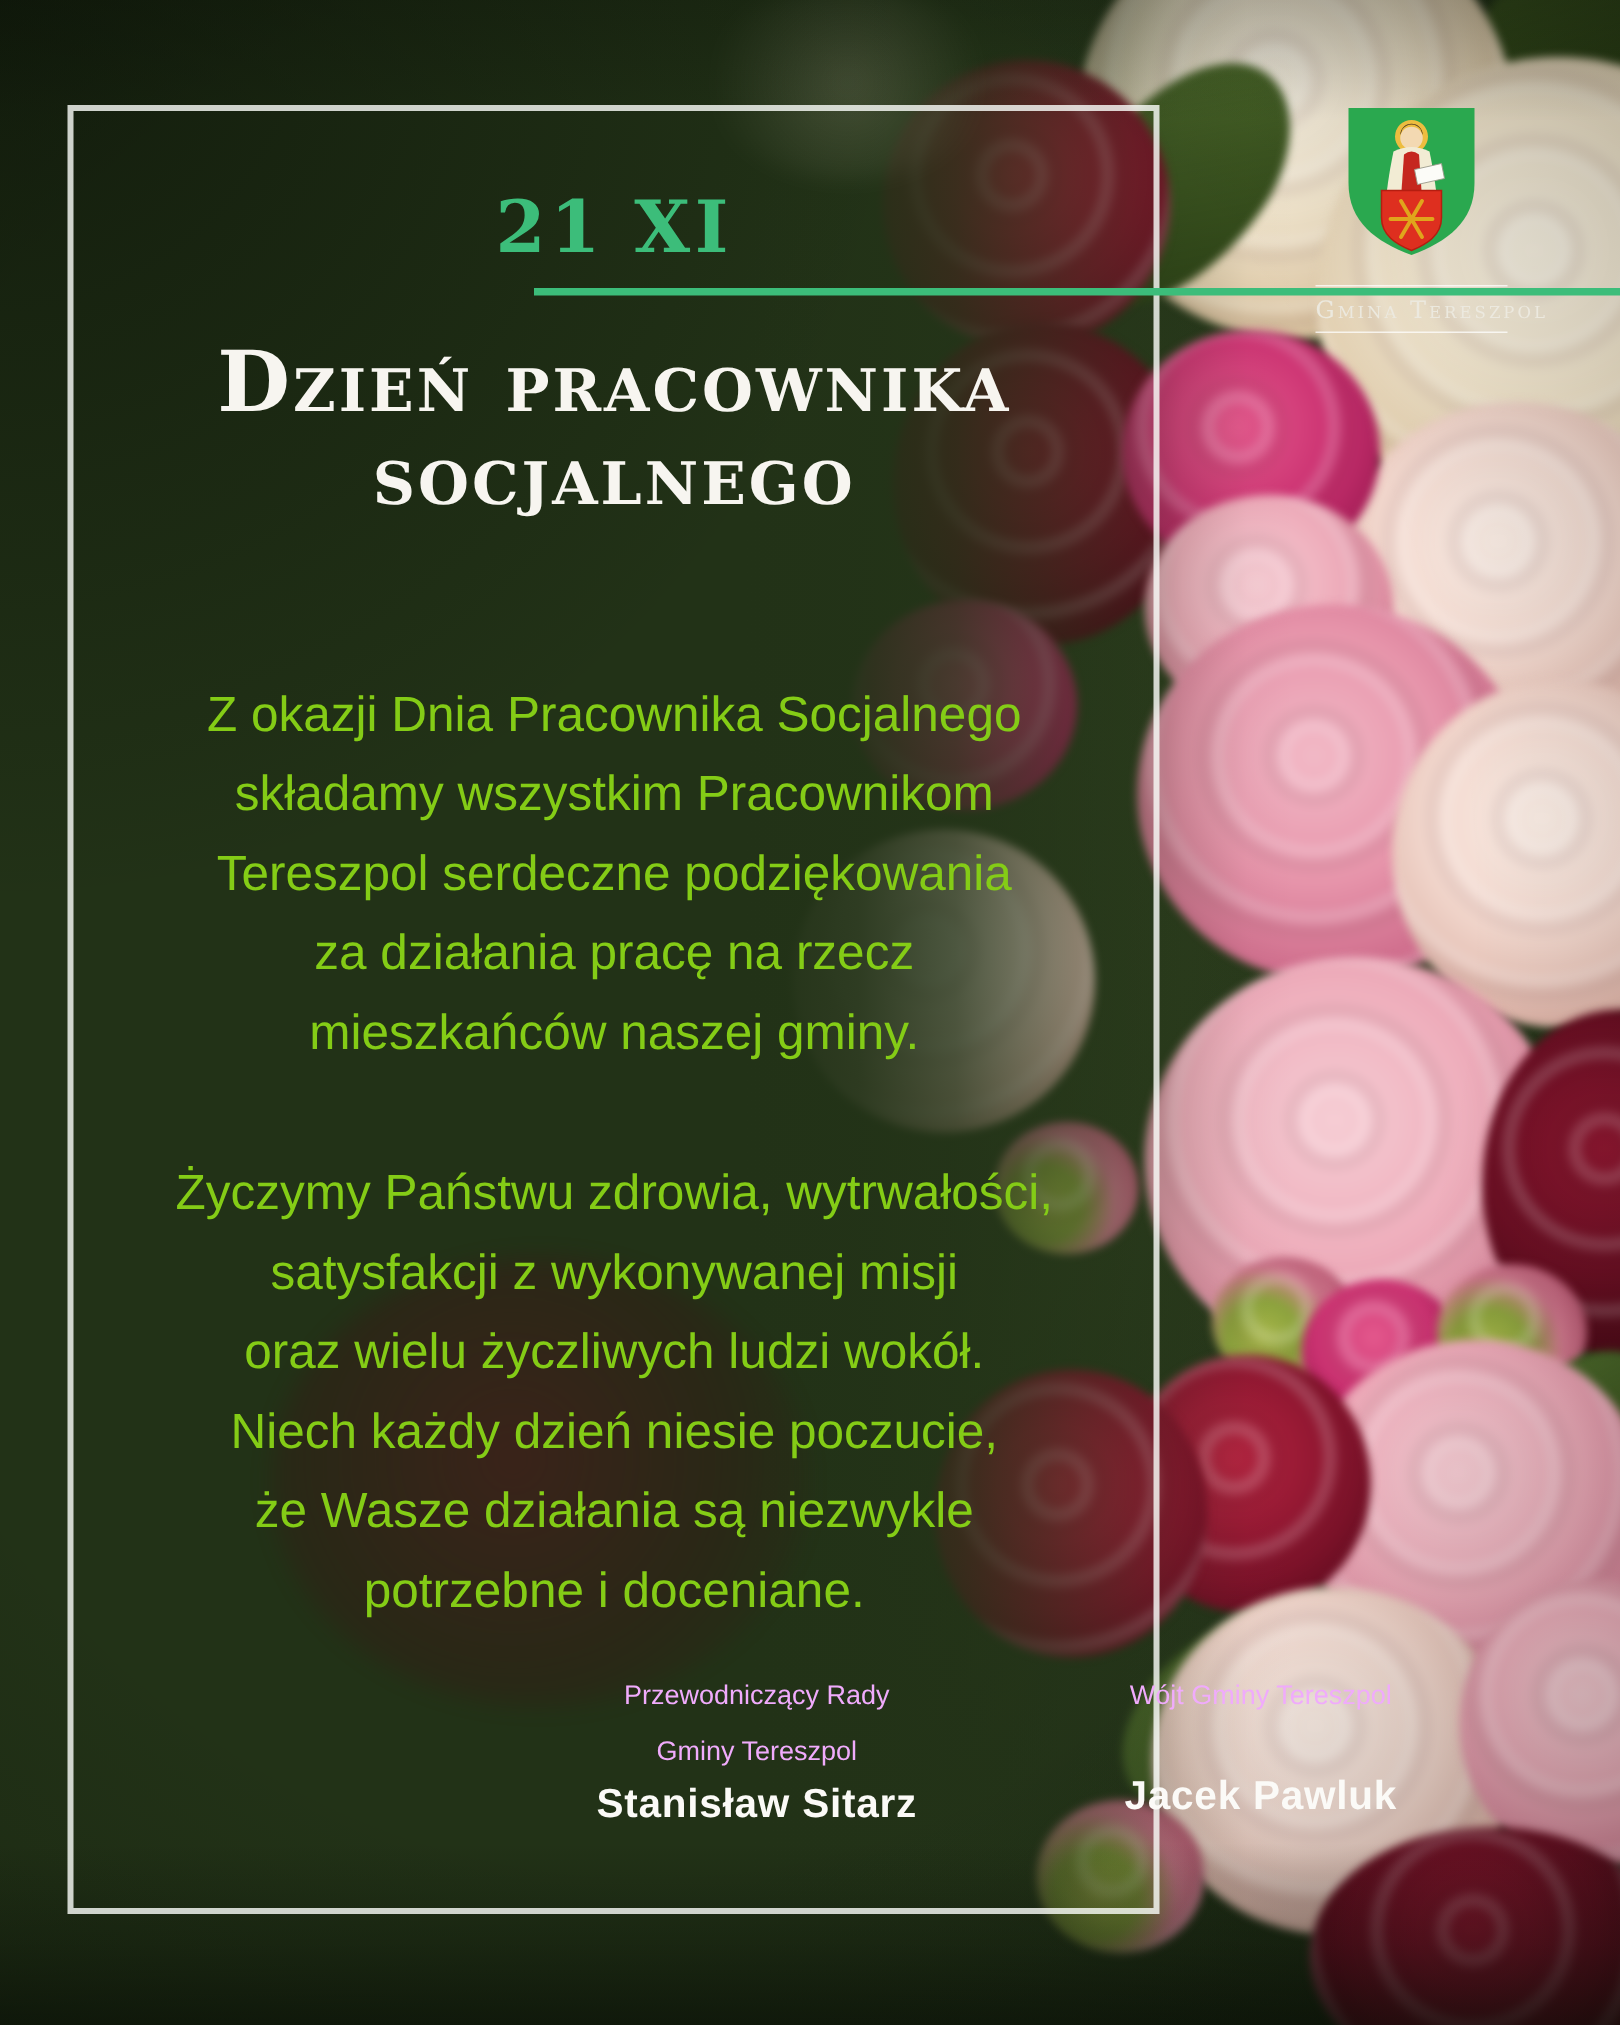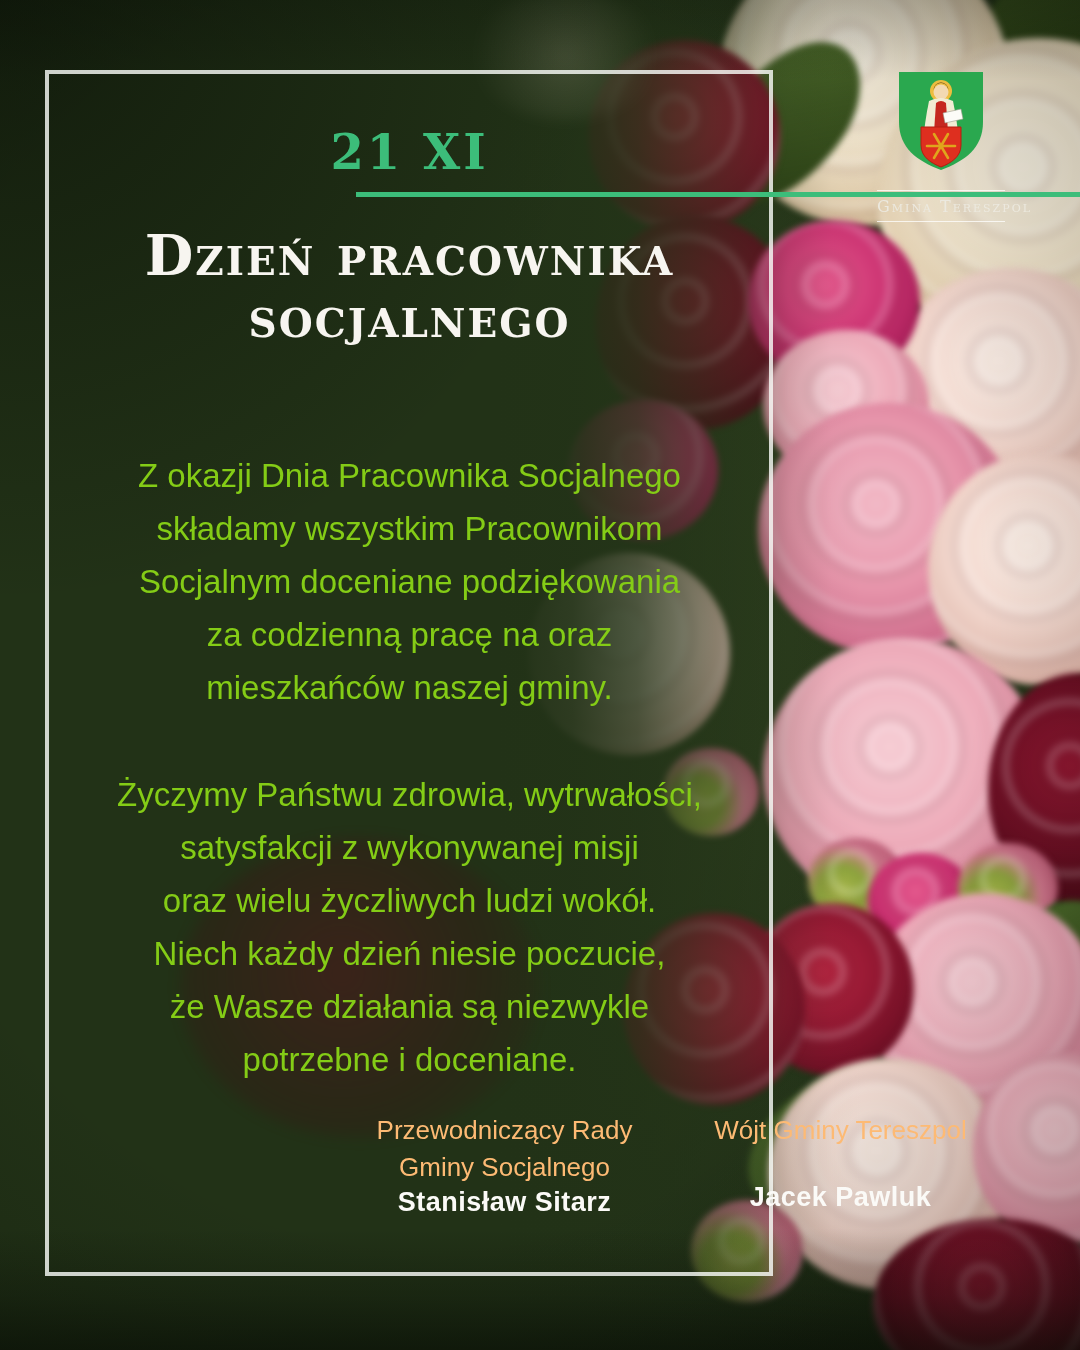--- a/index.html
+++ b/index.html
@@ -74,21 +74,21 @@
     font-variant:small-caps;font-weight:700;font-size:56px;line-height:62px;
     letter-spacing:2px;color:#f7f5f0;
   }
   .para{font-size:33px;line-height:53px;font-weight:300;color:#84cc16;}
   .para1{top:449px;}
   .para2{top:768px;}
   .para span{display:block;}
   .sig{position:absolute;top:1112px;text-align:center;}
   .sig-left{left:95px;width:300px;}
   .sig-right{left:431px;width:300px;}
-  .sig .role{font-size:26px;line-height:37px;font-weight:300;color:#fdba74;}
+  .sig .role{font-size:18px;line-height:37px;font-weight:300;color:#f0abfc;}
   .sig .name{font-size:27px;font-weight:700;letter-spacing:0.5px;color:#fbfaf7;}
   .sig-left .name{margin-top:1px;}
   .sig-right .name{margin-top:33px;}
   
   .crest-block{position:absolute;left:877px;top:70px;width:128px;text-align:center;}
   .crest-block svg{display:block;margin:0 auto;}
   .crest-rule{width:128px;height:1px;background:rgba(255,255,255,0.75);margin:18px auto 0 auto;}
   .crest-rule.bottom{margin-top:5px;}
   .crest-name{
     font-family:"DejaVu Serif","Liberation Serif",serif;font-variant:small-caps;
@@ -150,38 +150,38 @@
     <div class="date-underline"></div>
 
     <div class="title">
       <span style="display:block">Dzień pracownika</span>
       <span style="display:block">socjalnego</span>
     </div>
 
     <div class="para para1">
       <span>Z okazji Dnia Pracownika Socjalnego</span>
       <span>składamy wszystkim Pracownikom</span>
-      <span>Socjalnym doceniane podziękowania</span>
-      <span>za codzienną pracę na oraz</span>
+      <span>Tereszpol serdeczne podziękowania</span>
+      <span>za działania pracę na rzecz</span>
       <span>mieszkańców naszej gminy.</span>
     </div>
 
     <div class="para para2">
       <span>Życzymy Państwu zdrowia, wytrwałości,</span>
       <span>satysfakcji z wykonywanej misji</span>
       <span>oraz wielu życzliwych ludzi wokół.</span>
       <span>Niech każdy dzień niesie poczucie,</span>
       <span>że Wasze działania są niezwykle</span>
       <span>potrzebne i doceniane.</span>
     </div>
 
     <div class="sig sig-left">
       <div class="role">
         <span style="display:block">Przewodniczący Rady</span>
-        <span style="display:block">Gminy Socjalnego</span>
+        <span style="display:block">Gminy Tereszpol</span>
       </div>
       <div class="name">Stanisław Sitarz</div>
     </div>
 
     <div class="sig sig-right">
       <div class="role">Wójt Gminy Tereszpol</div>
       <div class="name">Jacek Pawluk</div>
     </div>
   </div>
 

